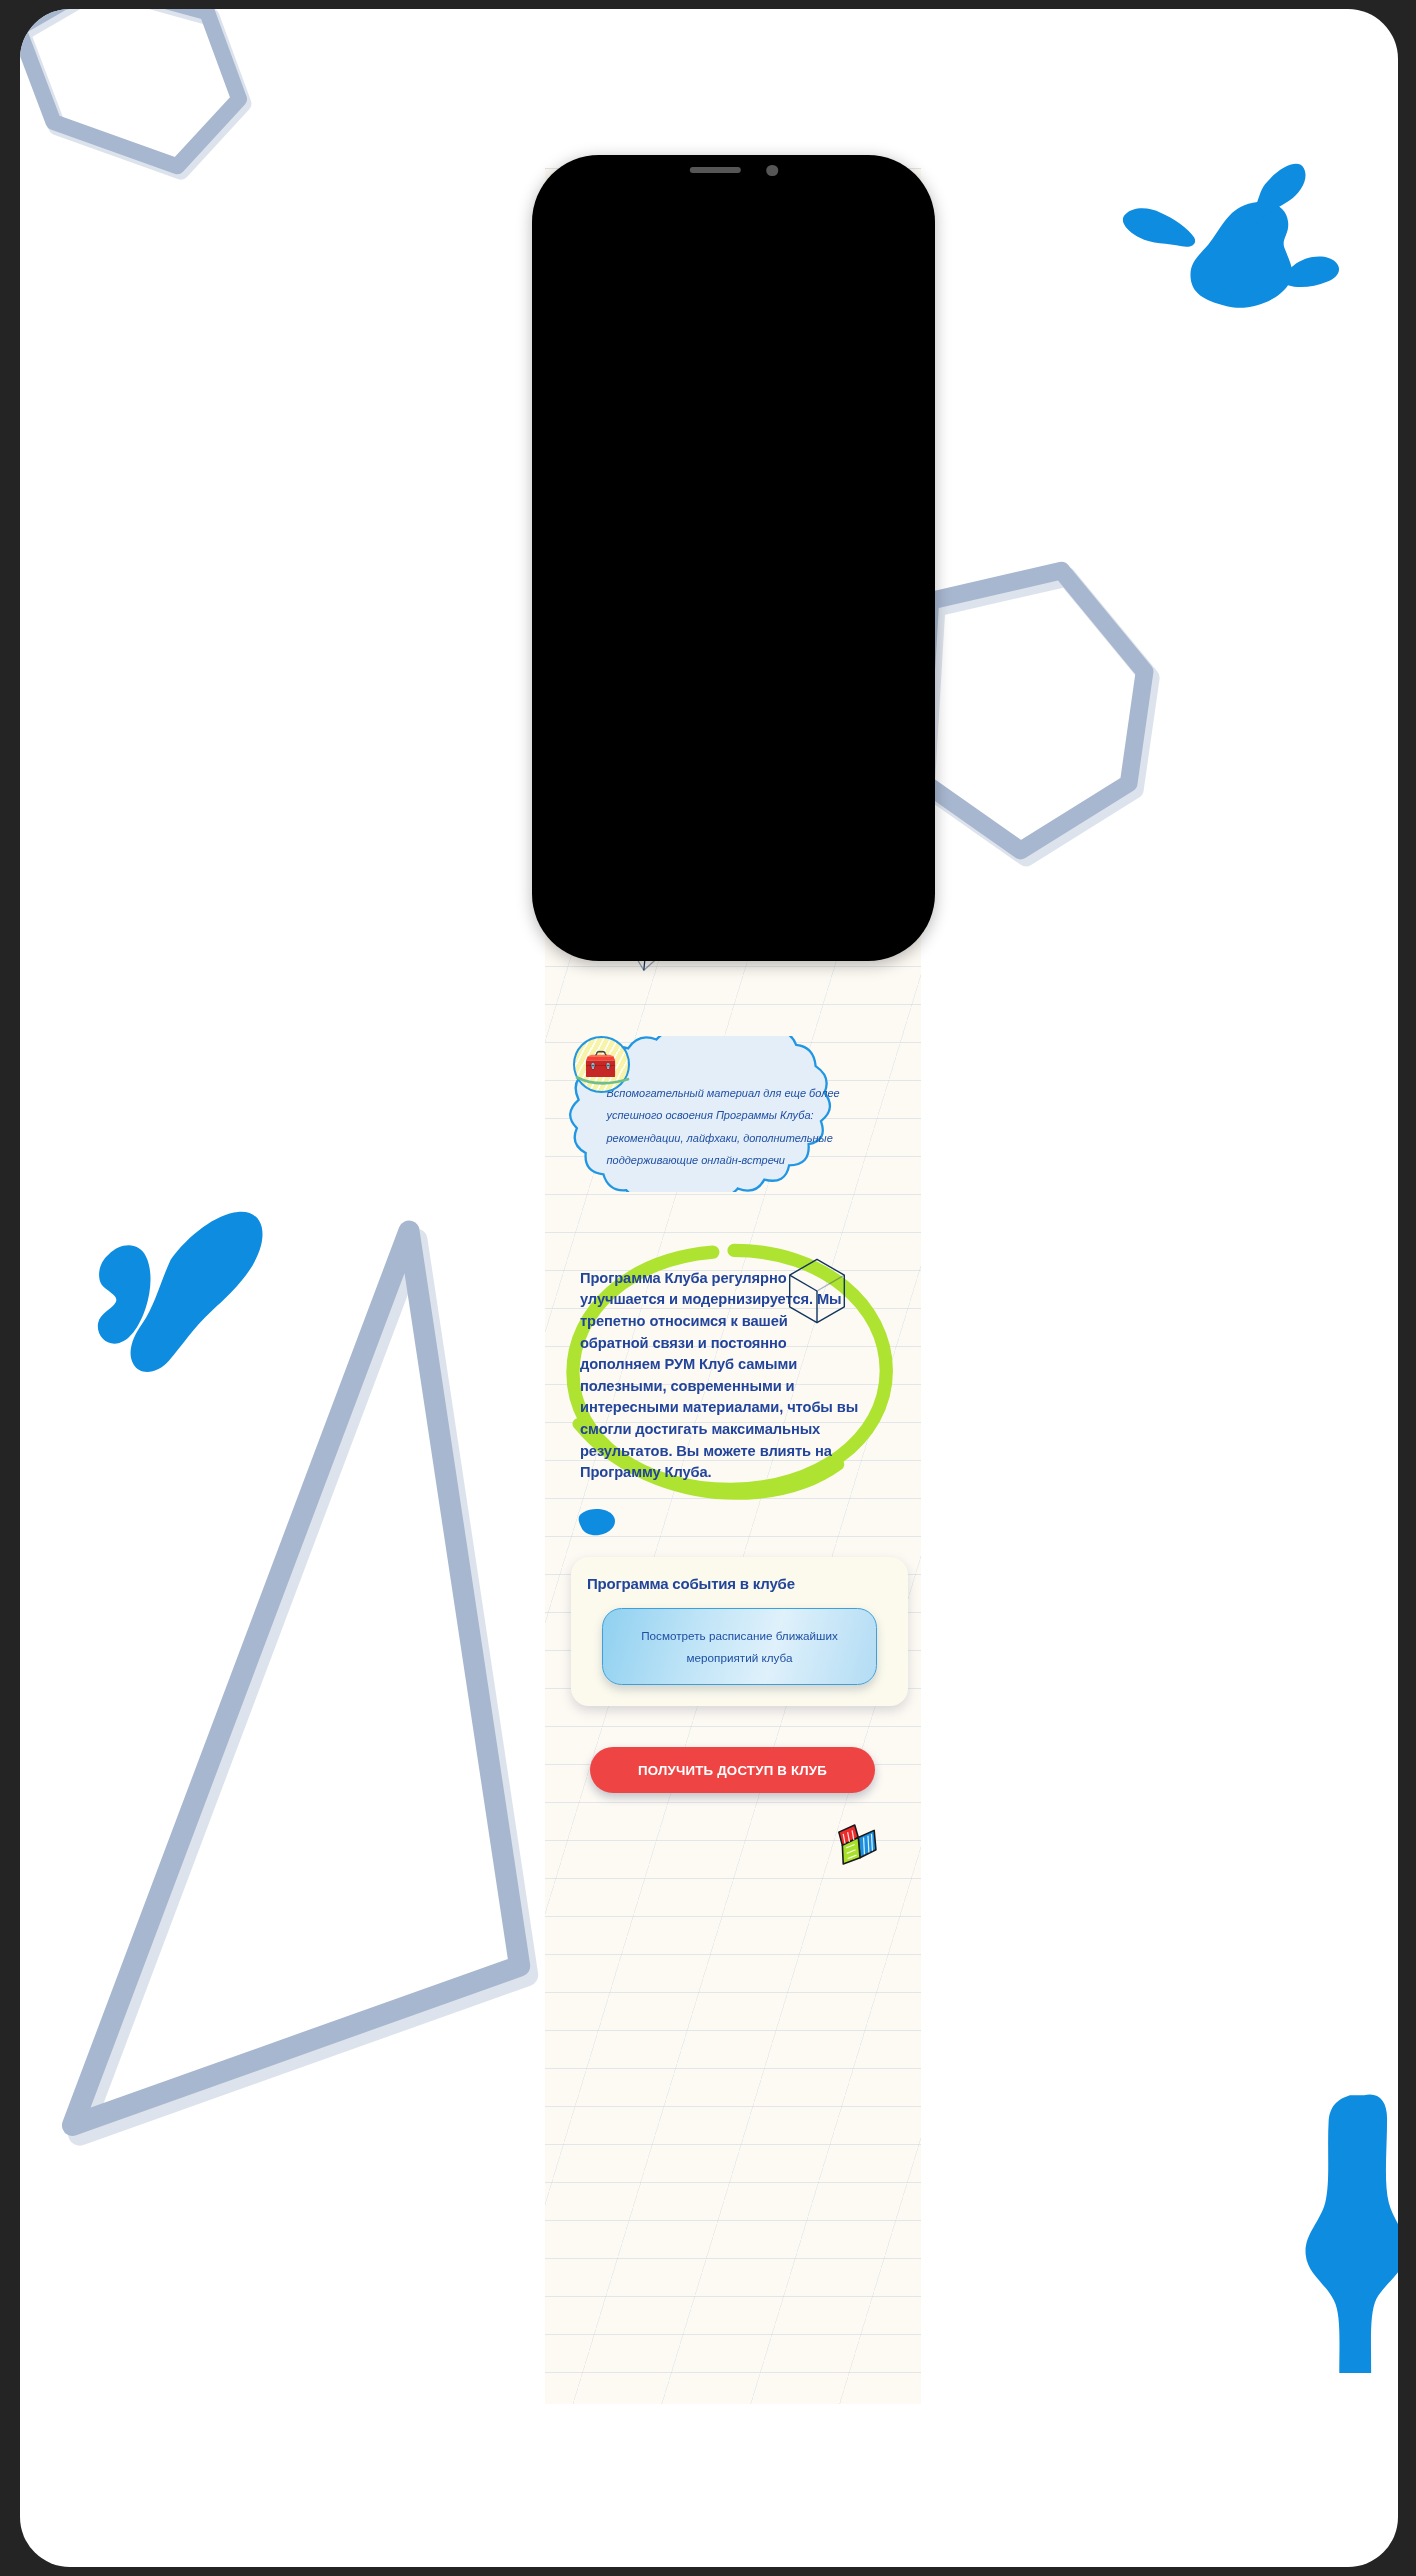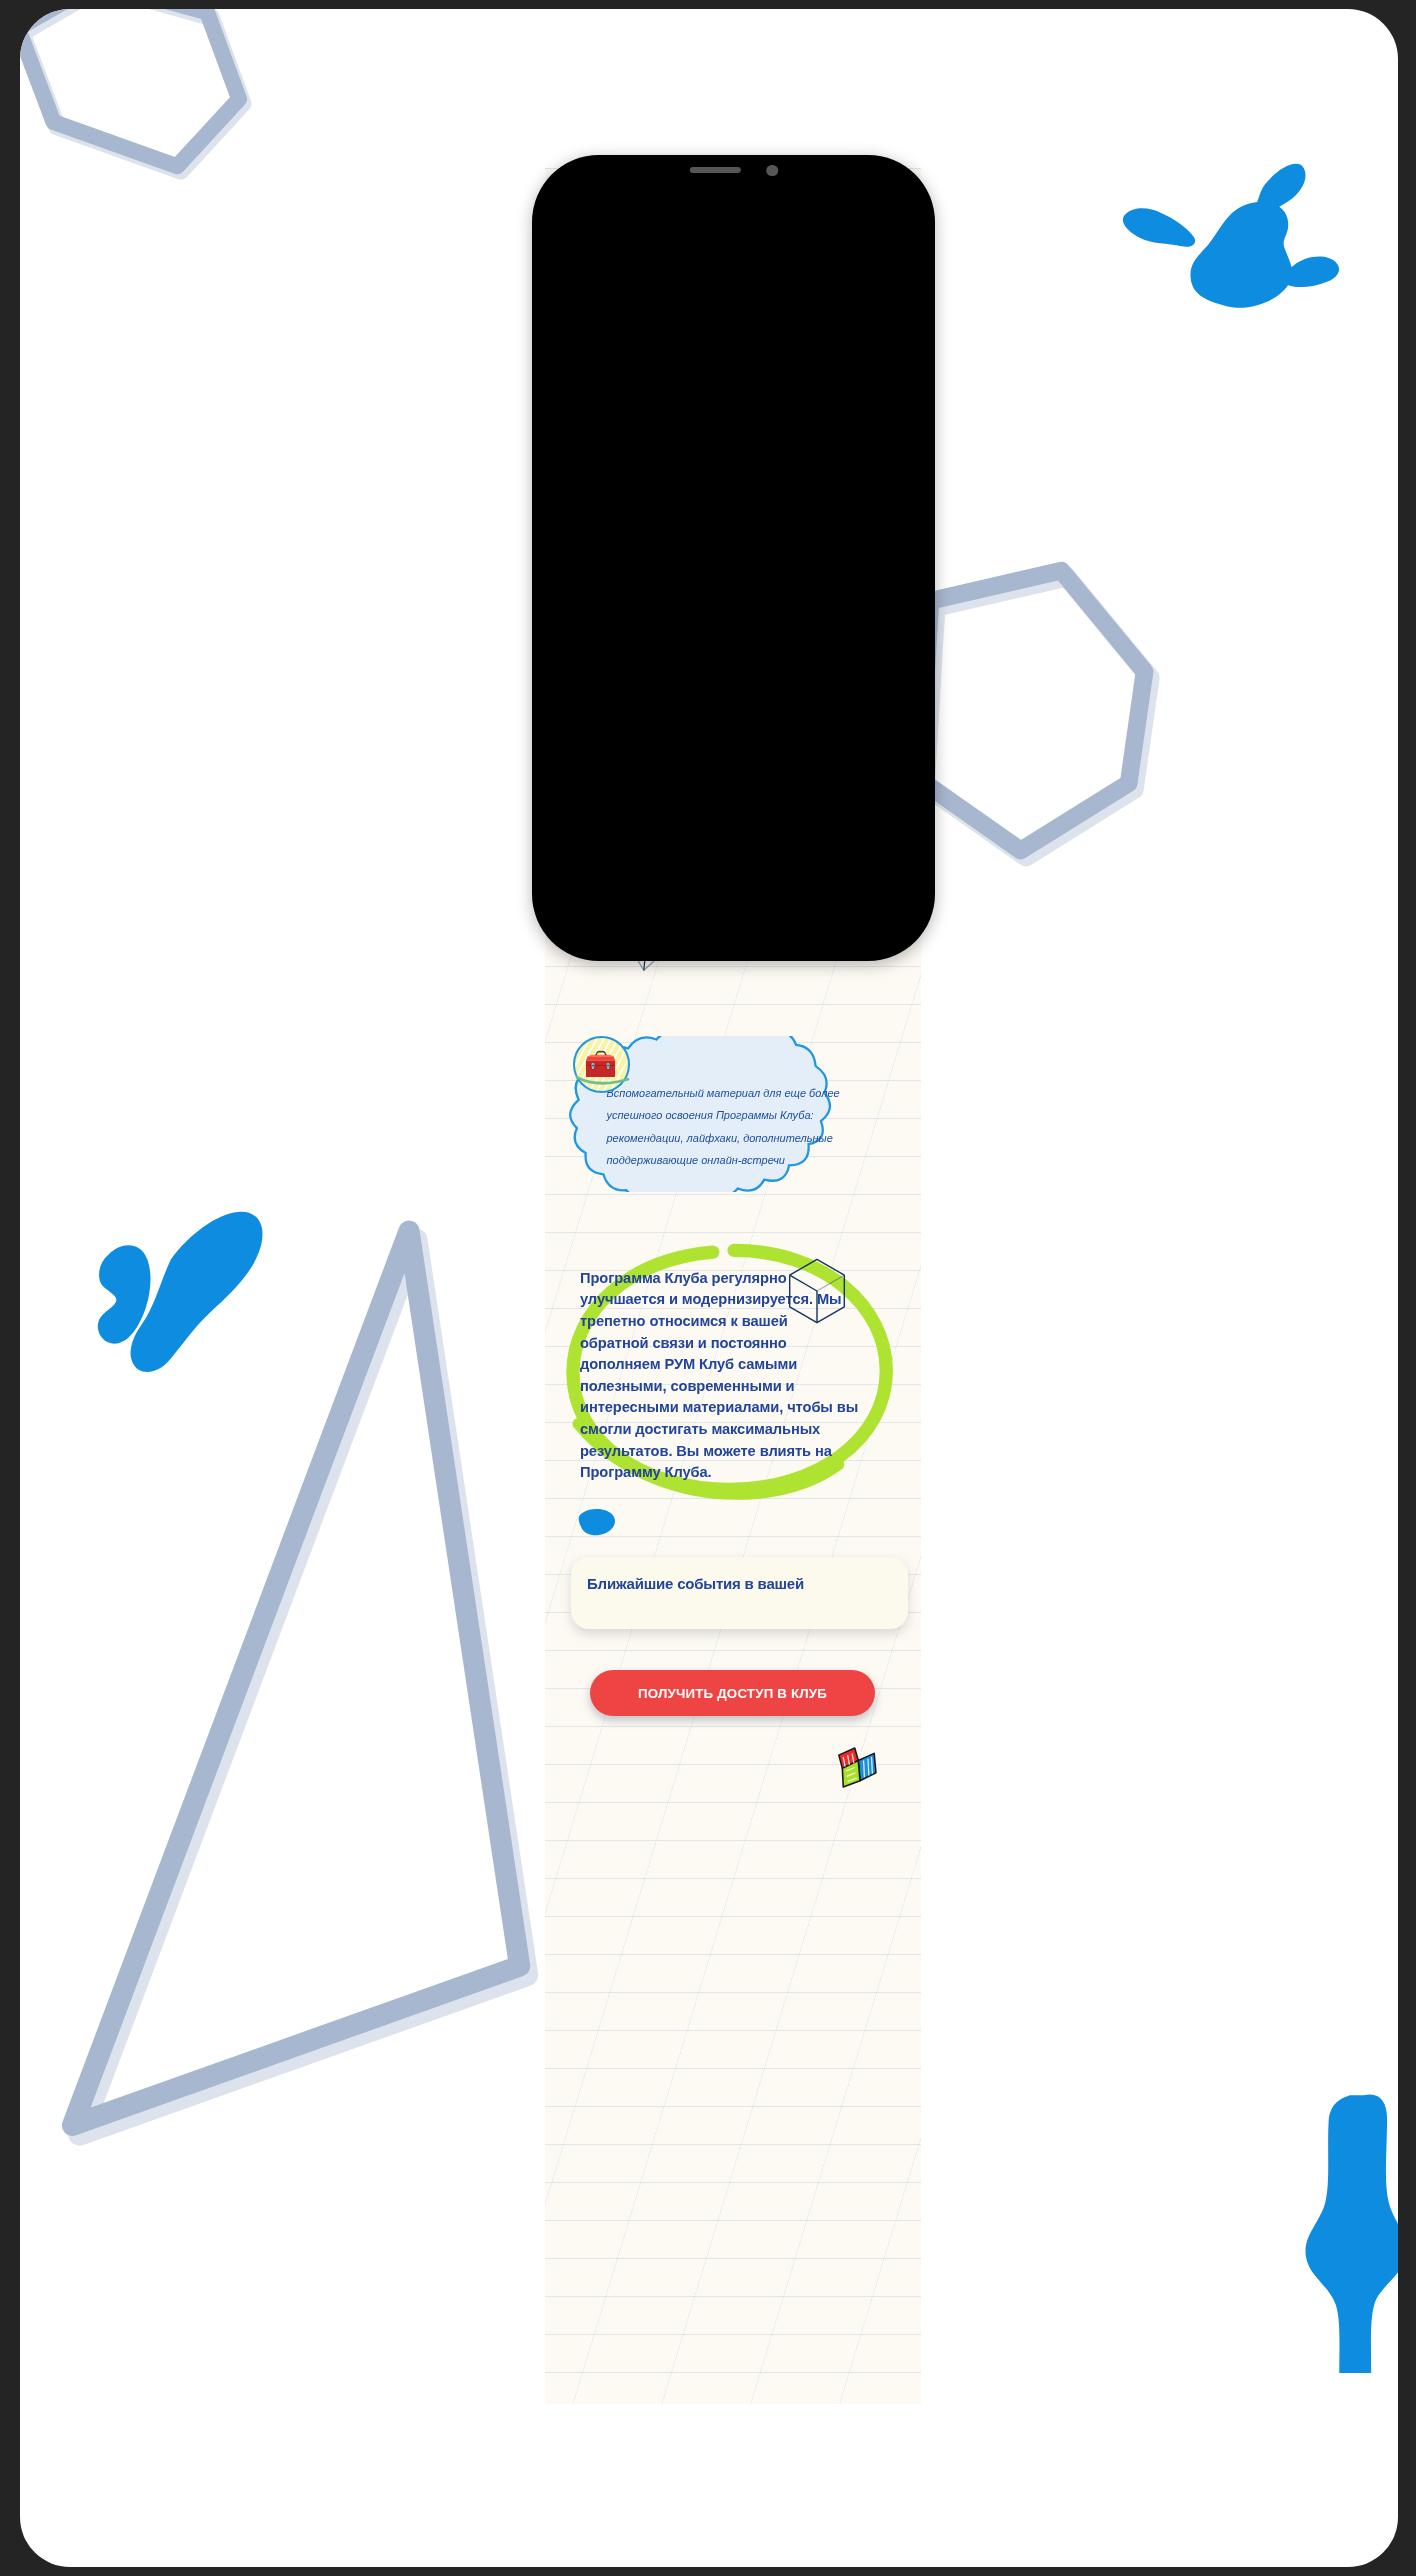--- a/index.html
+++ b/index.html
@@ -413,21 +413,22 @@
         <div id="promo-text">Программа Клуба регулярно улучшается и модернизируется. Мы трепетно относимся к вашей обратной связи и постоянно дополняем РУМ Клуб самыми полезными, современными и интересными материалами, чтобы вы смогли достигать максимальных результатов. Вы можете влиять на Программу Клуба.</div>
       </div>
 
       <div id="drop-deco">
         <svg width="41" height="30" viewBox="0 0 46 34">
           <path fill="#0d8ce0" d="M6 6 c10 -6 26 -4 32 2 c8 8 2 18 -8 22 c-10 4 -22 2 -26 -6 c-4 -8 -6 -14 2 -18 Z"></path>
         </svg>
       </div>
 
       <div id="events-card">
-        <div id="events-title">Ближайшие события в вашей</div>
+        <div id="events-title">Программа события в клубе</div>
+        <div id="events-button">Посмотреть расписание ближайших мероприятий клуба</div>
       </div>
 
       <div id="cta-button">ПОЛУЧИТЬ ДОСТУП В КЛУБ</div>
 
       <div id="footer-logo">
         <svg width="53" height="53" viewBox="0 0 60 60">
           <g stroke="#1a1a1a" stroke-width="1.8" stroke-linejoin="round">
             <path fill="#ee2b2b" d="M10 16 L28 8 L32 22 L14 31 Z"></path>
             <path fill="#1a8fe0" d="M32 22 L50 14 L52 36 L34 45 Z"></path>
             <path fill="#a8e02a" d="M14 31 L32 22 L34 45 L15 52 Z"></path>

